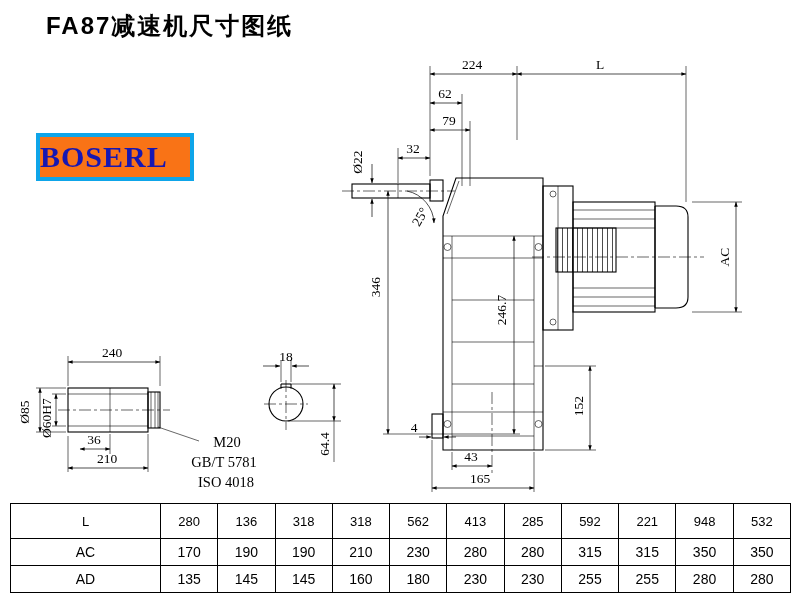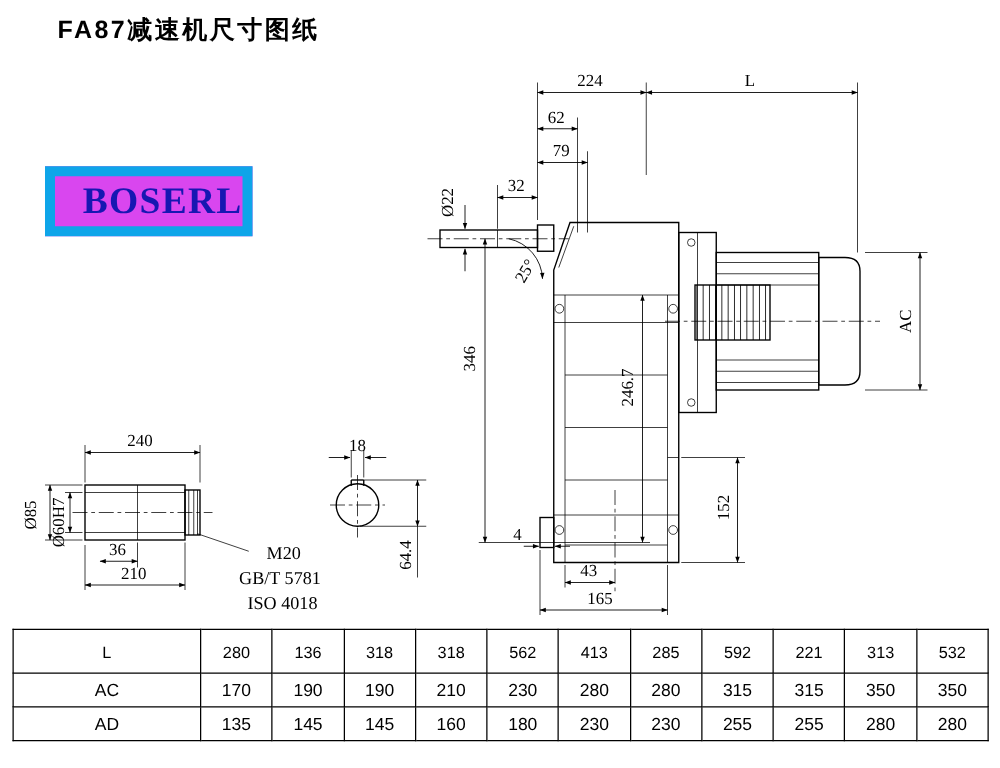--- a/index.html
+++ b/index.html
@@ -2,27 +2,27 @@
 <html><head>
 <meta charset="utf-8">
 <style>
   html,body { margin:0; padding:0; }
   body {
     width:800px; height:614px; position:relative; background:#fff;
     font-family:"Liberation Sans", sans-serif; overflow:hidden; color:#000;
   }
   .title {
     position:absolute; left:46px; top:10px; margin:0;
-    font-size:20px; font-weight:bold; letter-spacing:2px;
+    font-size:24px; font-weight:bold; letter-spacing:2px;
     font-family:"Liberation Sans", sans-serif;
   }
   .logo {
     position:absolute; left:36px; top:133px; width:150px; height:40px;
-    border:8px solid #0ea5e9; background:#d946ef;
-    display:flex; align-items:center; justify-content:flex-end;
+    border:4px solid #0ea5e9; background:#f97316;
+    display:flex; align-items:center; justify-content:flex-start;
   }
   .logo span {
     font-family:"Liberation Serif", serif; font-weight:bold;
     font-size:30px; color:#1717b2; letter-spacing:1px; line-height:1;
   }
   svg.drawing { position:absolute; left:0; top:0; }
   .s  { fill:none; stroke:#000; stroke-width:1.1; }
   .t  { fill:none; stroke:#000; stroke-width:0.6; }
   .cl { fill:none; stroke:#000; stroke-width:0.6; stroke-dasharray:12 3 3 3; }
   .dim  { fill:none; stroke:#000; stroke-width:0.7; marker-start:url(#ah); marker-end:url(#ah); }
@@ -266,21 +266,21 @@
     <td>L</td>
     <td>280</td>
     <td>136</td>
     <td>318</td>
     <td>318</td>
     <td>562</td>
     <td>413</td>
     <td>285</td>
     <td>592</td>
     <td>221</td>
-    <td>313</td>
+    <td>948</td>
     <td>532</td>
   </tr>
   <tr>
     <td>AC</td>
     <td>170</td>
     <td>190</td>
     <td>190</td>
     <td>210</td>
     <td>230</td>
     <td>280</td>

